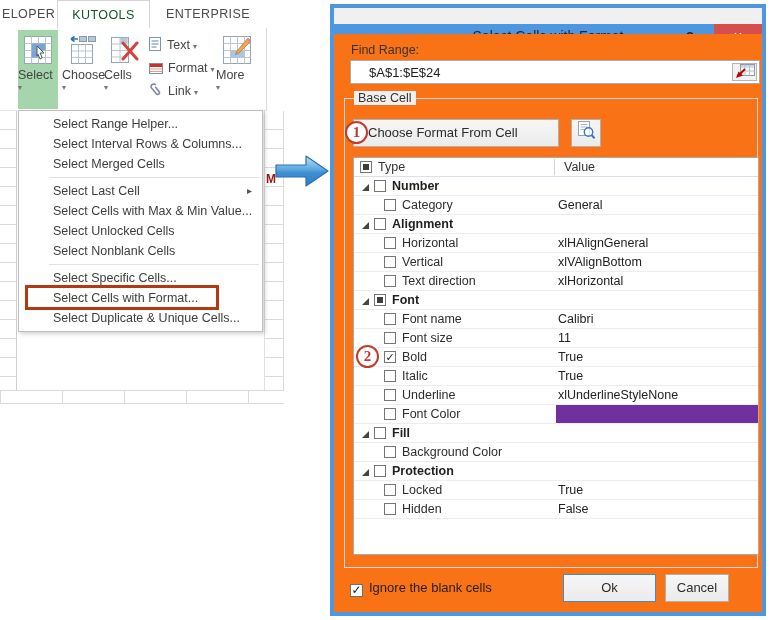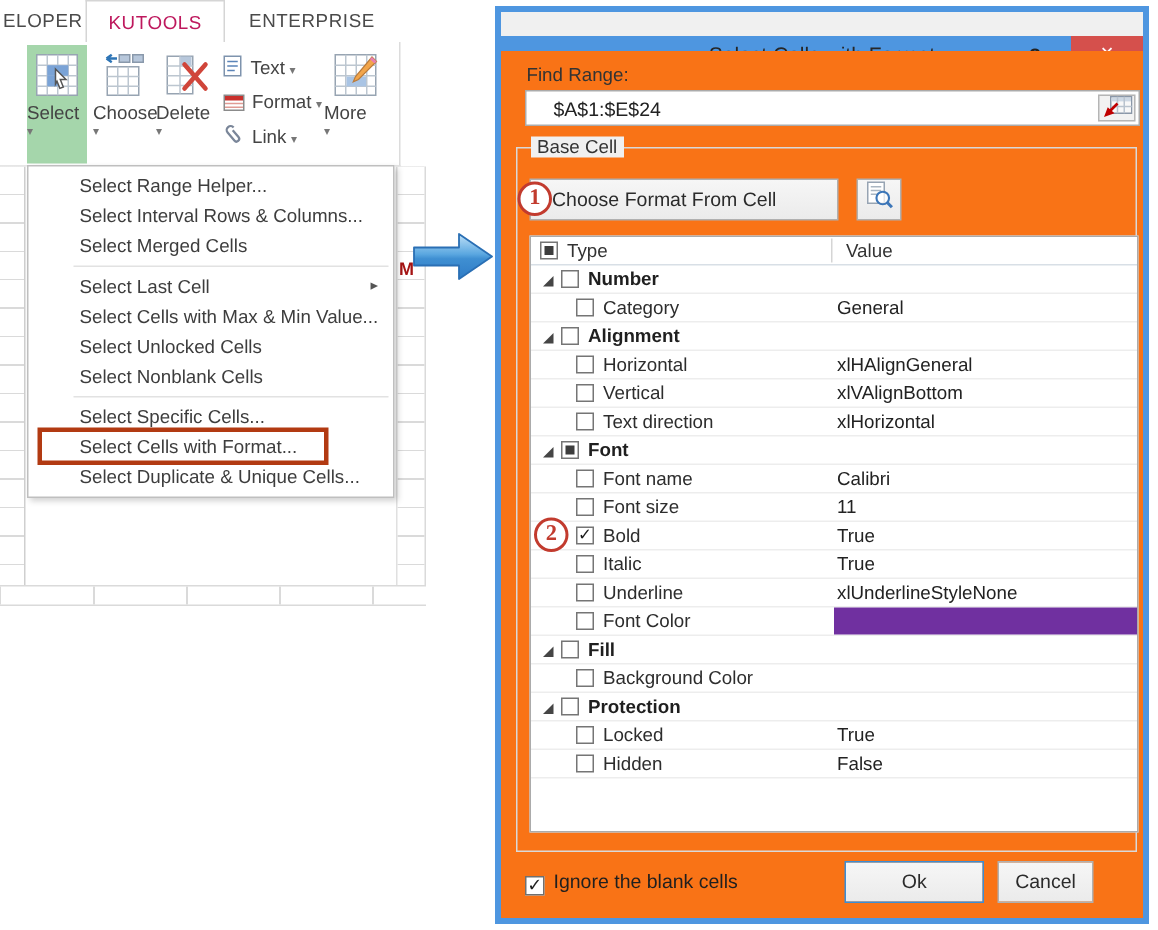--- a/index.html
+++ b/index.html
@@ -4,21 +4,21 @@
 <style>
   * { margin:0; padding:0; box-sizing:border-box; }
   html,body { width:772px; height:620px; background:#fff; overflow:hidden;
     font-family:"Liberation Sans", sans-serif; color:#3f3f3f; }
   .abs { position:absolute; }
 
   
   #tabbar { position:absolute; left:0; top:0; width:268px; height:28px; background:#fff; }
   .tab { position:absolute; top:0; height:28px; line-height:28px; font-size:12.5px;
     letter-spacing:.4px; color:#4a4a4a; text-align:center; }
-  .tab.active { background:#fff; border:1px solid #d5d5d5; border-bottom:none; color:#be185d; }
+  .tab.active { background:#fff; border:1px solid #d5d5d5; border-bottom:none; color:#14532d; }
 
   
   #ribbon { position:absolute; left:0; top:28px; width:267px; height:83px; background:#fff;
     border-right:1px solid #dcdcdc; border-bottom:1px solid #e6e6e6; }
   .rb-big { position:absolute; top:2px; height:79px; width:40px; cursor:default; }
   .rb-big .ricon { display:block; margin:5px auto 0; }
   .rb-big .rlabel { display:block; font-size:12.5px; color:#444; margin-top:3px; }
   .rb-big .caret { display:block; font-size:8px; color:#777; line-height:8px; margin-top:2px; }
   #btn-select { background:#a5d6ab; }
   .rb-row { position:absolute; left:148px; height:20px; line-height:20px; font-size:12.5px; color:#444; white-space:nowrap; }
@@ -147,21 +147,21 @@
     <span class="caret">▾</span>
   </div>
 
   <div class="rb-big" style="left:104px;">
     <svg class="ricon" width="30" height="30" viewBox="0 0 30 30">
       <rect x="2.5" y="2.5" width="17" height="25" fill="#fff" stroke="#97a4b2"></rect>
       <path d="M2.5 9h17M2.5 15.5h17M2.5 22h17M11 2.5v25" stroke="#bcc6d0" fill="none"></path>
       <rect x="11.2" y="2.7" width="7.5" height="6" fill="#b7c7db"></rect>
       <path d="M14 8 L28 24 M28 8 L14 24" stroke="#d0453a" stroke-width="3" fill="none" stroke-linecap="round"></path>
     </svg>
-    <span class="rlabel">Delete</span>
+    <span class="rlabel">Cells</span>
     <span class="caret">▾</span>
   </div>
 
   <div class="rb-row" style="top:7px;">
     <svg width="15" height="16" viewBox="0 0 15 16">
       <rect x="1.5" y="1.5" width="11" height="13" fill="#fff" stroke="#7e93ad"></rect>
       <path d="M3.5 5h7M3.5 8h7M3.5 11h5" stroke="#5b84b8" fill="none"></path>
     </svg><span>Text</span><span class="caret">▾</span>
   </div>
   <div class="rb-row" style="top:30px;">

